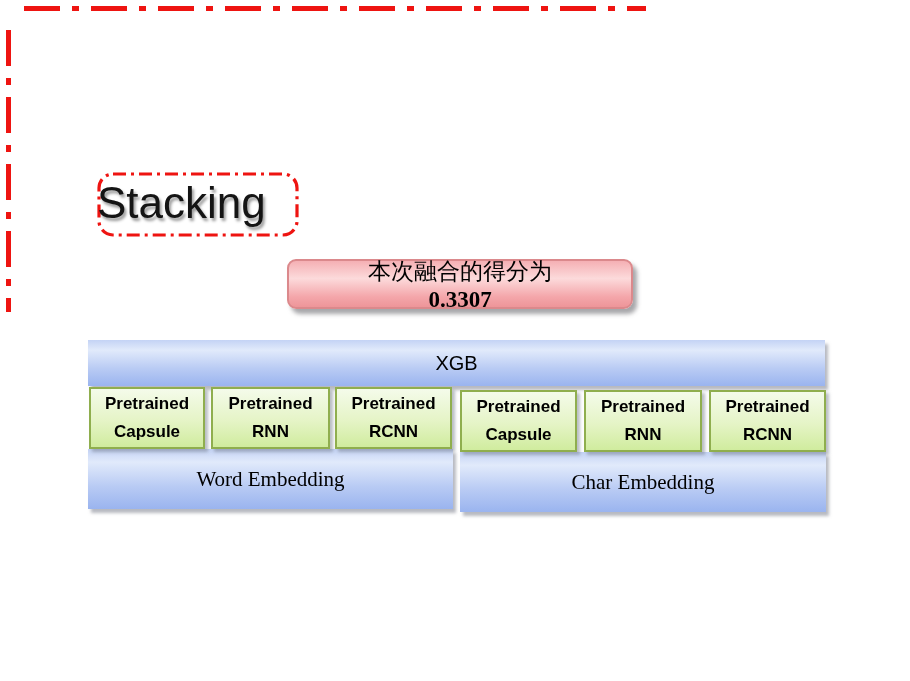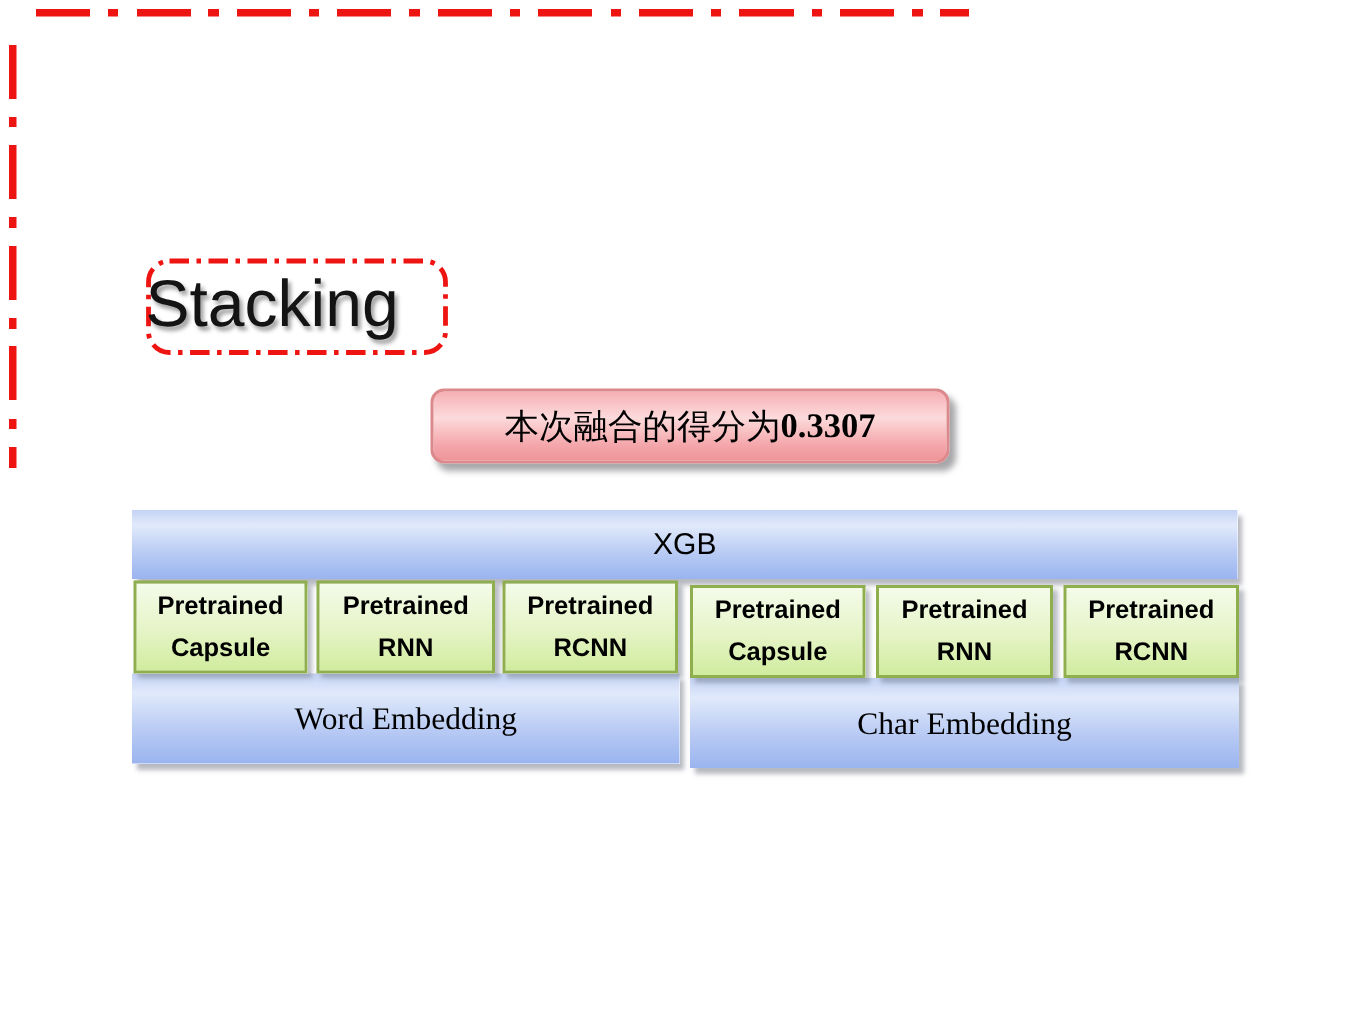--- a/index.html
+++ b/index.html
@@ -24,21 +24,21 @@
   .stacking-title{
     position:relative;font-size:44px;font-weight:400;letter-spacing:0px;color:#141414;
     text-shadow:2px 3px 3px rgba(0,0,0,0.40);line-height:1;padding-bottom:4px;
   }
   .score-box{
     position:absolute;left:287px;top:259px;width:346px;height:50px;
     border:2px solid #db898c;border-radius:9px;box-sizing:border-box;
     background:linear-gradient(180deg,#f5b0b4 0%,#fcdadb 38%,#f4a6aa 78%,#ee9599 100%);
     box-shadow:4px 5px 4px rgba(95,95,100,0.55);
     display:flex;align-items:center;justify-content:center;
-    font-family:"Liberation Serif","DejaVu Serif",serif;font-size:23px;color:#000;
+    font-family:"Liberation Serif","DejaVu Serif",serif;font-size:23px;color:#000;flex-direction:column;
   }
   .score-box .score-value{font-weight:700;}
   .blue-bar{
     position:absolute;box-sizing:border-box;
     background:linear-gradient(180deg,#c4d3f5 0%,#e1eafb 22%,#b9cbf4 62%,#9ab4ef 100%);
     box-shadow:3px 4px 3px rgba(125,130,142,0.55);
     display:flex;align-items:center;justify-content:center;z-index:1;
   }
   .xgb-bar{left:88px;top:340px;width:737px;height:46px;font-size:20px;}
   .embed-bar{

